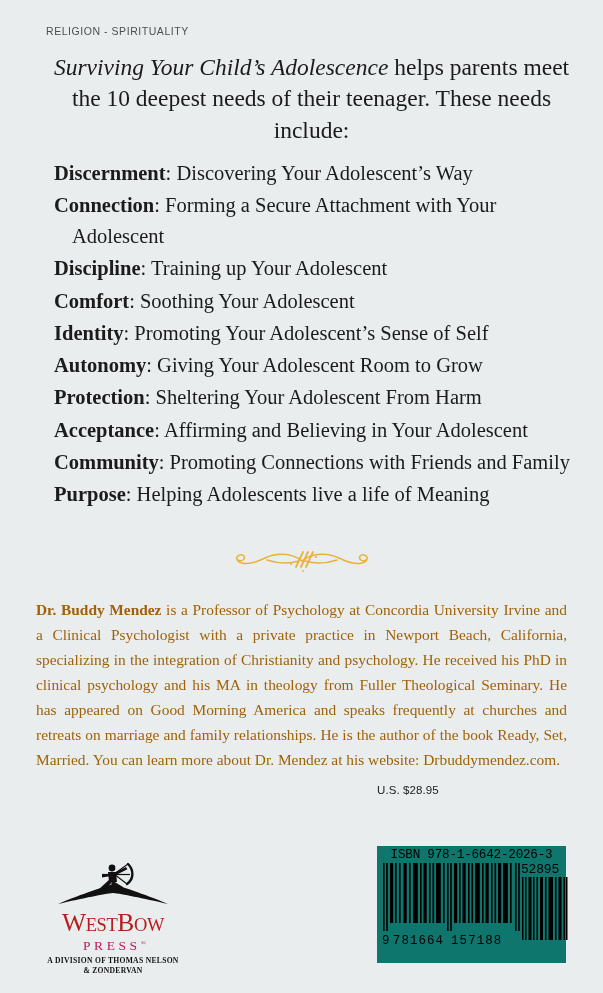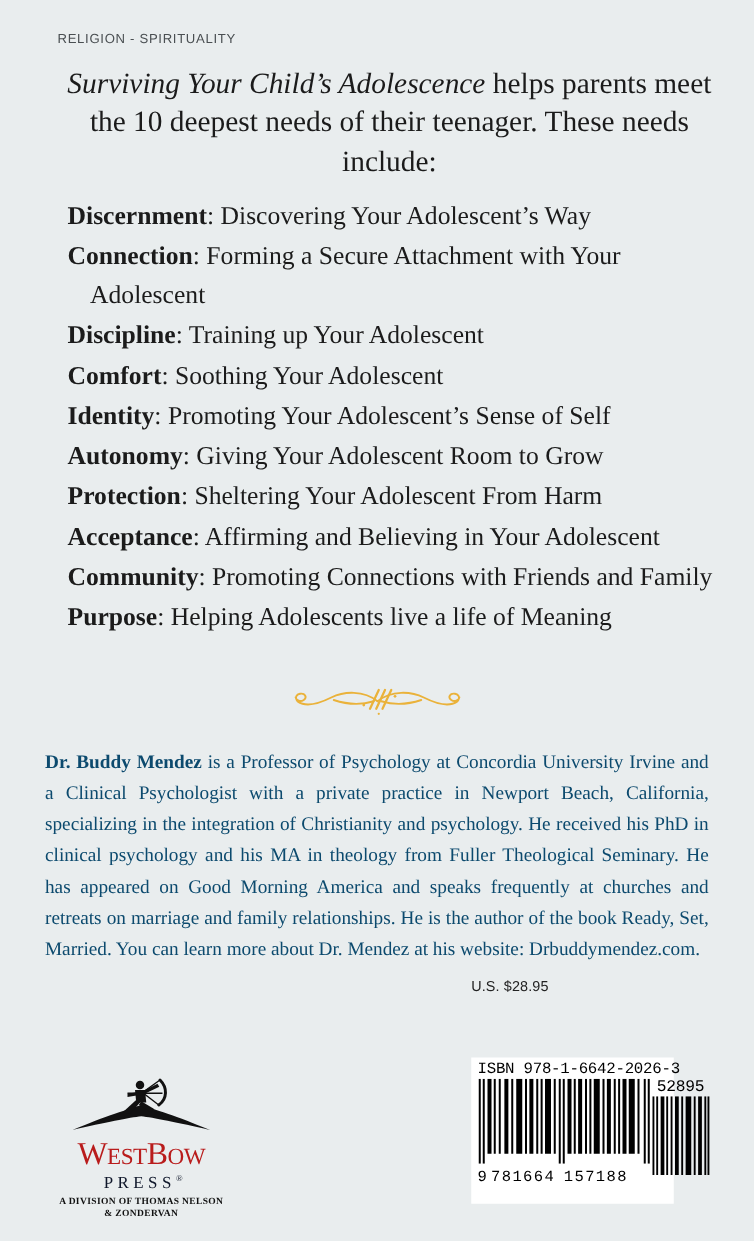--- a/index.html
+++ b/index.html
@@ -76,21 +76,21 @@
 
   
   .bio {
     position: absolute;
     top: 598px;
     left: 36px;
     width: 531px;
     font-size: 15.4px;
     line-height: 1.62;
     text-align: justify;
-    color: #0c4a6e;
+    color: #a16207;
   }
   .bio .bio-name {
     font-weight: bold;
   }
 
   
   .publisher {
     position: absolute;
     left: 28px;
     top: 862px;
@@ -110,21 +110,21 @@
     margin-top: 1px;
     white-space: nowrap;
   }
   .pub-name .small-caps {
     font-size: 18.5px;
   }
   .pub-press {
     font-family: "Liberation Serif", serif;
     font-size: 13.5px;
     letter-spacing: 3.6px;
-    color: #0f172a;
+    color: #be185d;
     line-height: 1;
     margin-top: 3px;
     padding-left: 3px;
   }
   .pub-press sup {
     font-size: 7px;
     vertical-align: super;
     letter-spacing: 0;
   }
   .pub-tagline {
@@ -144,23 +144,23 @@
     top: 784px;
     font-family: "Liberation Sans", sans-serif;
     font-size: 11.5px;
     color: #222;
     letter-spacing: 0.1px;
   }
   .barcode-box {
     position: absolute;
     left: 377px;
     top: 846px;
-    width: 162px;
+    width: 189px;
     height: 117px;
-    background: #ffffff;
+    background: #0f766e;
     box-sizing: border-box;
     padding: 3px 5px 2px 5px;
   }
   .isbn-text {
     font-family: "Liberation Mono", monospace;
     font-size: 12.6px;
     letter-spacing: -0.2px;
     color: #000;
     text-align: center;
     line-height: 1.05;
@@ -175,21 +175,21 @@
   .ean-main {
     width: 139px;
   }
   .addon {
     width: 47px;
   }
   .addon-digits {
     font-family: "Liberation Mono", monospace;
     font-size: 13px;
     letter-spacing: -0.2px;
-    text-align: center;
+    text-align: left;
     color: #000;
     line-height: 1;
     margin-bottom: 1px;
   }
   .ean-digits {
     font-family: "Liberation Mono", monospace;
     font-size: 12.4px;
     letter-spacing: 0.4px;
     color: #000;
     line-height: 1;

